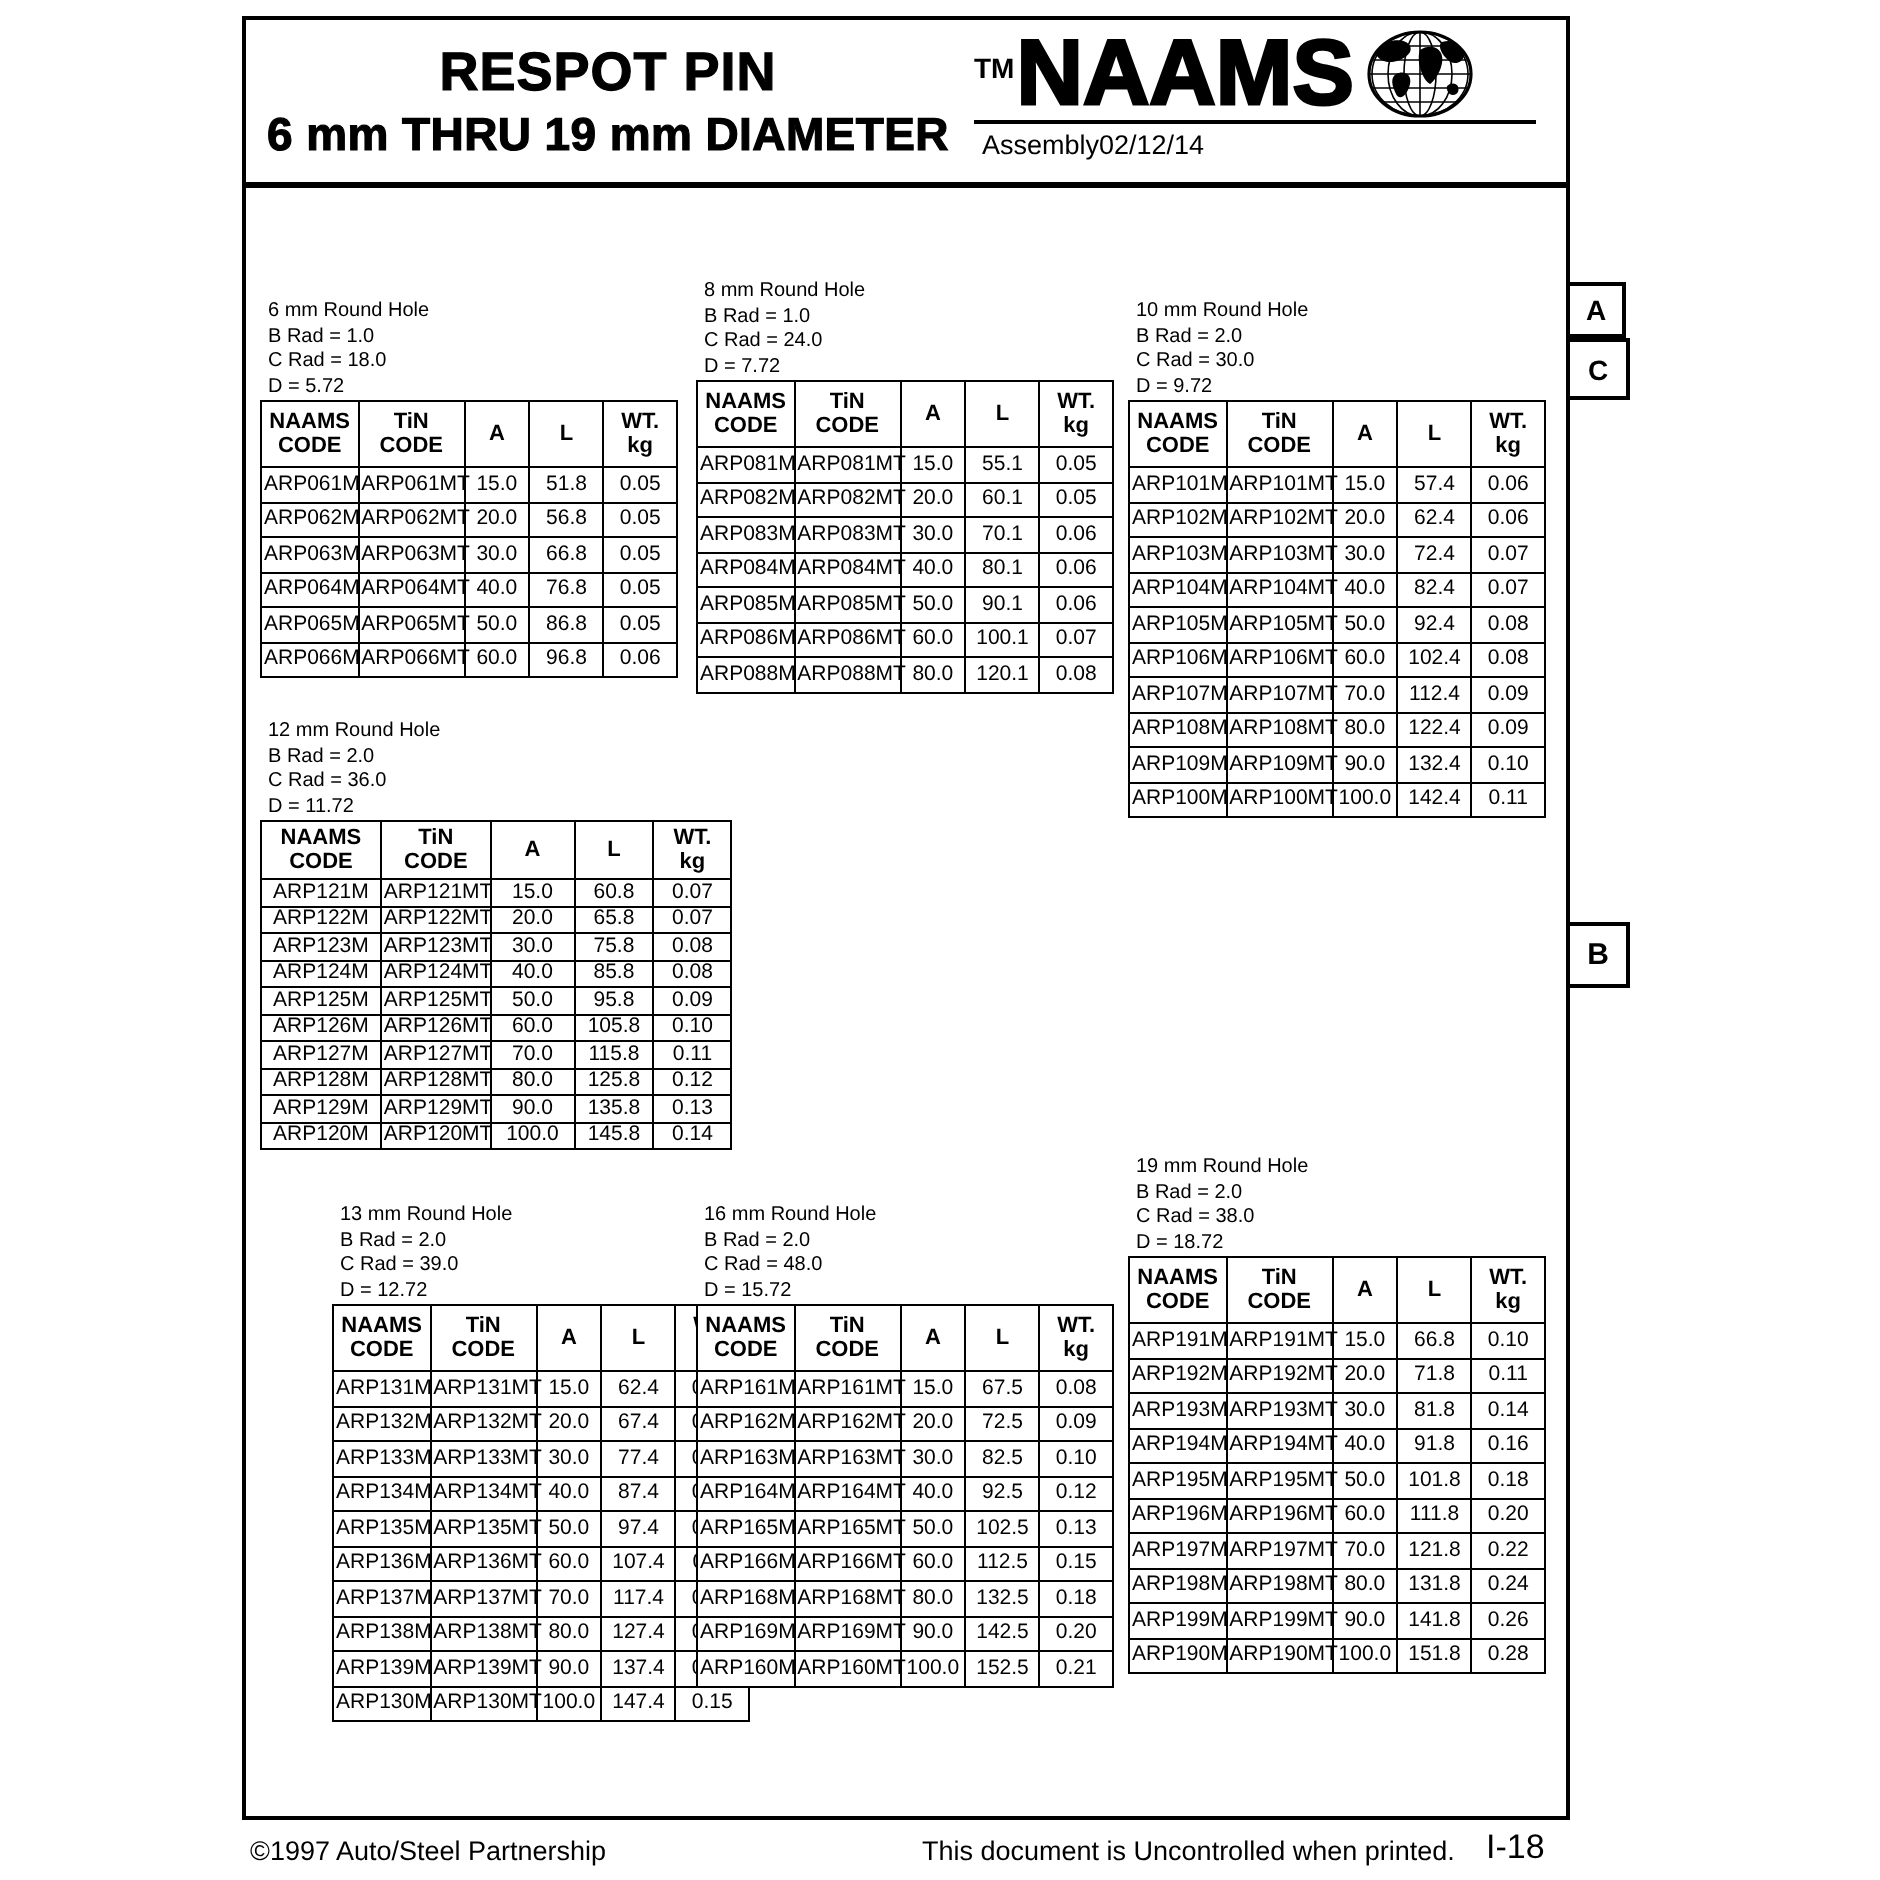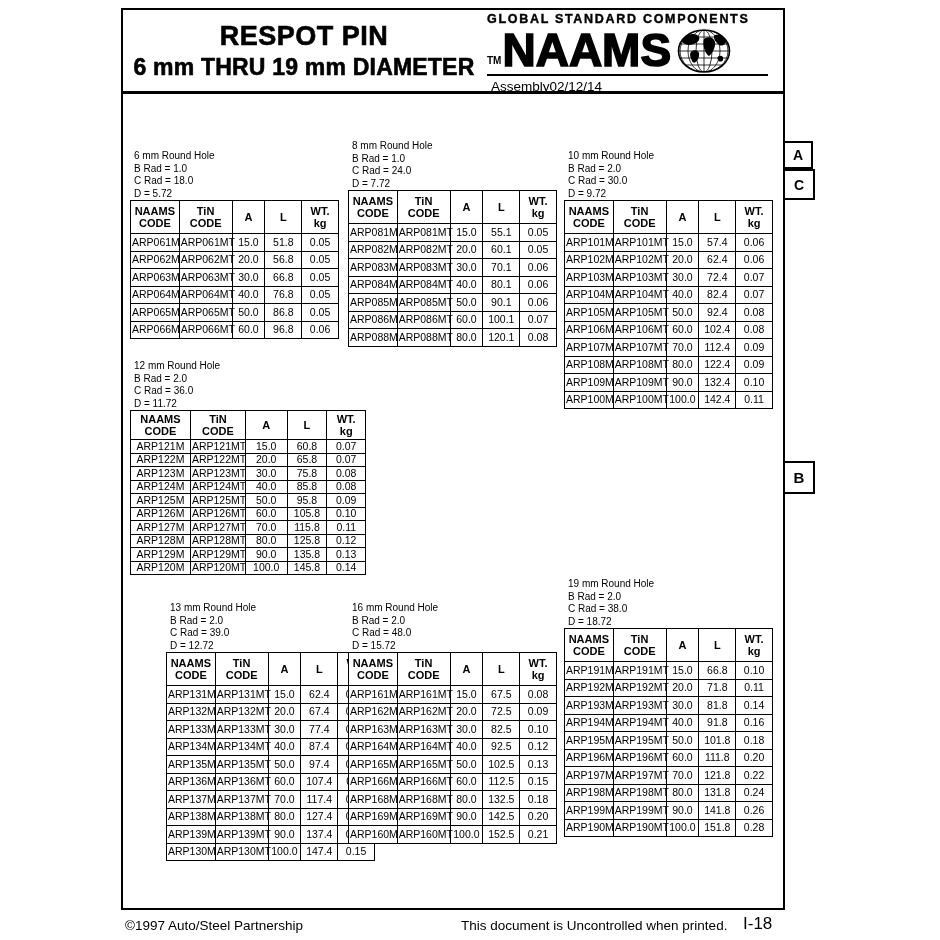--- a/index.html
+++ b/index.html
@@ -16,21 +16,21 @@
   .title-line1{font-size:27px;font-weight:bold;letter-spacing:.5px;
                -webkit-text-stroke:.6px #000;line-height:32px;}
   .title-line2{font-size:23px;font-weight:bold;letter-spacing:.2px;
                -webkit-text-stroke:.6px #000;line-height:30px;}
 
   
   .logo-block{position:absolute;left:487px;top:12px;width:281px;}
   .tagline{font-size:12.5px;font-weight:bold;letter-spacing:1.7px;white-space:nowrap;
            -webkit-text-stroke:.4px #000;}
   .naams-row{display:flex;align-items:center;margin-top:0px;height:47px;}
-  .tm{font-size:10px;font-weight:bold;align-self:flex-end;margin:0 1px 7px 0;}
+  .tm{font-size:14px;font-weight:bold;align-self:flex-end;margin:0 1px 17px 0;}
   .naams{font-size:46px;font-weight:bold;line-height:44px;letter-spacing:0px;
          -webkit-text-stroke:1.6px #000;}
   .globe{margin-left:4px;margin-top:2px;}
   .logo-rule{border-top:2.5px solid #000;margin-top:1px;}
   .assembly-row{display:flex;font-size:13.5px;
                 padding:3px 2px 0 4px;}
 
   
   .marker{position:absolute;border:2px solid #000;background:#fff;display:flex;
           align-items:center;justify-content:center;font-size:14px;font-weight:bold;}
@@ -84,21 +84,20 @@
 
   <div class="frame"></div>
   <div class="header-rule"></div>
 
   <div class="title-block">
     <div class="title-line1">RESPOT PIN</div>
     <div class="title-line2">6 mm THRU 19 mm DIAMETER</div>
   </div>
 
   <div class="logo-block">
-    <div class="tagline">GLOBAL STANDARD COMPONENTS</div>
     <div class="naams-row">
       <span class="tm">TM</span>
       <span class="naams">NAAMS</span>
       <svg class="globe" width="58" height="46" viewBox="0 0 58 46">
         <defs>
             <clipPath id="gclip">
               <ellipse cx="29" cy="23" rx="25.5" ry="21"></ellipse>
             </clipPath>
           </defs>
         <ellipse cx="29" cy="23" rx="25.5" ry="21" fill="#fff" stroke="#000" stroke-width="1.6"></ellipse>

